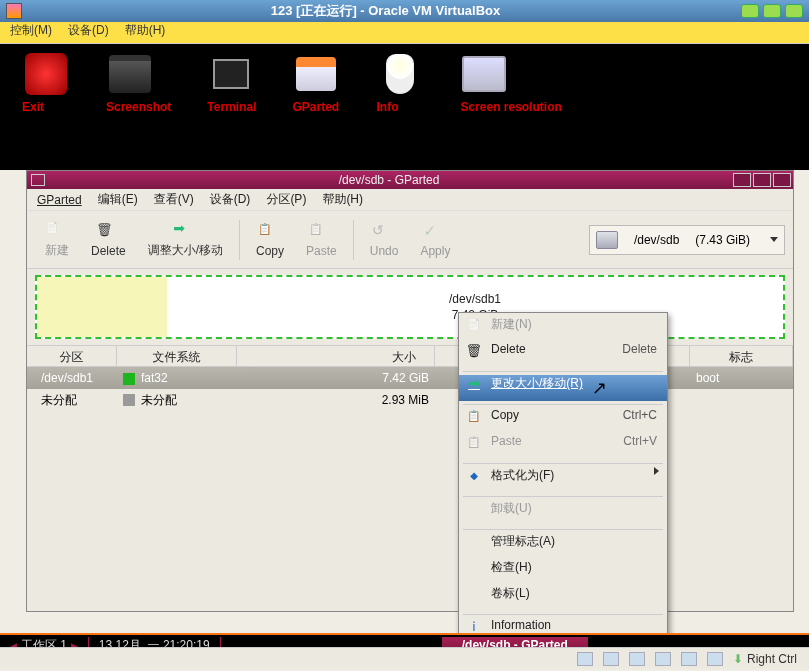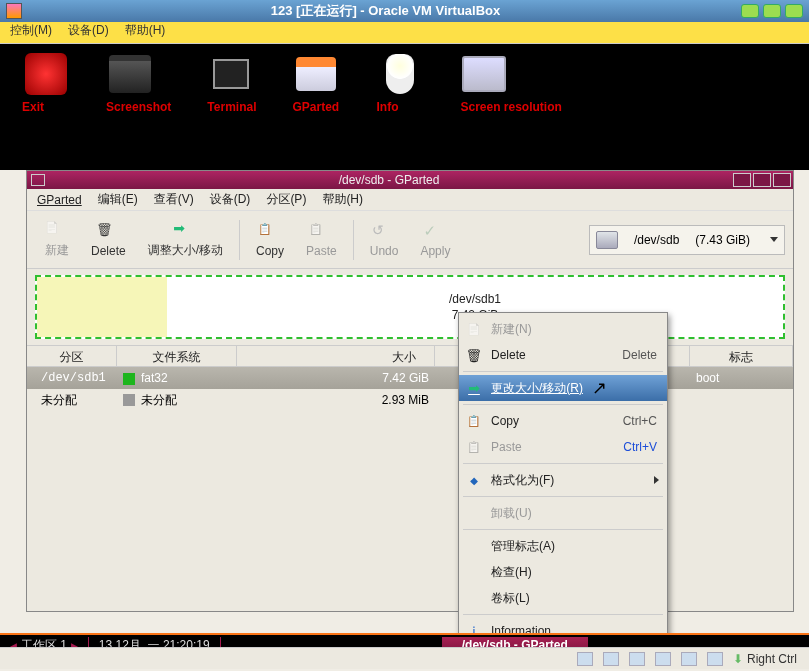--- a/index.html
+++ b/index.html
@@ -45,43 +45,43 @@
 .devchooser { display: flex; align-items: center; border: 1px solid #bbb; height: 30px; padding: 0 6px; background: #f5f3ec; gap: 16px; }
 .devchooser .hd { width: 22px; height: 18px; background: linear-gradient(#e0e4e8,#aab); border: 1px solid #889; border-radius: 2px; }
 .devchooser .dd { width: 0; height: 0; border-left: 4px solid transparent; border-right: 4px solid transparent; border-top: 5px solid #333; margin-left: 4px; }
 
 .gp-partview { margin: 6px 8px; height: 64px; border: 2px dashed #2fbf2f; background: #fff; display: flex; align-items: stretch; }
 .gp-partview .used { width: 130px; background: #f6f6b8; }
 .gp-partview .inner-border { flex: 1; display: flex; align-items: center; justify-content: center; flex-direction: column; gap: 2px; color: #222; }
 
 .gp-tablehead { display: flex; background: #ece9e0; border-top: 1px solid #ccc; border-bottom: 1px solid #ccc; height: 22px; }
 .gp-th { padding: 3px 6px; border-right: 1px solid #ccc; color: #222; text-align: center; }
-.c-part { width: 90px; font-family: Liberation Mono, monospace; }
+.c-part { width: 90px; }
 .c-fs { width: 120px; }
 .c-size { width: 198px; text-align: right; padding-right: 18px; }
 .c-used { width: 100px; text-align: right; padding-right: 6px; }
 .c-free { width: 155px; text-align: right; padding-right: 14px; }
 .c-flags { flex: 1; }
 
 .gp-row { display: flex; height: 22px; align-items: center; }
 .gp-row .c-part { padding-left: 14px; }
 .gp-row .swatch { display: inline-block; width: 12px; height: 12px; margin-right: 6px; vertical-align: middle; }
 .sw-fat32 { background: #1db51d; }
 .sw-unalloc { background: #999; }
 .row-sel { background: linear-gradient(#b9b6ad,#a5a299); color: #fff; }
 
 .gp-cell { padding: 0 6px; }
 
 
 .ctx-menu { position: absolute; left: 458px; top: 312px; width: 210px; background: #ece9e0; border: 1px solid #888; box-shadow: 2px 3px 6px rgba(0,0,0,0.4); padding: 3px 0; }
-.ctx-item { display: flex; align-items: center; height: 26px; padding: 0 10px 0 6px; color: #222; position: relative; }
+.ctx-item { display: flex; height: 26px; padding: 0 10px 0 6px; color: #222; position: relative; }
 .ctx-item.disabled { color: #999; }
 .ctx-item .ci-icon { width: 18px; height: 16px; margin-right: 8px; display: inline-flex; align-items: center; justify-content: center; }
 .ctx-item .ci-shortcut { position: absolute; right: 10px; color: #555; }
-.ctx-item.disabled .ci-shortcut { color: #1d4ed8; }
+.ctx-item.disabled .ci-shortcut { color: #737373; }
 .ctx-item.hl { background: linear-gradient(#6fa1d6,#3b6ea8); color: #fff; text-decoration: underline; }
 .ctx-sep { height: 1px; background: #ccc; margin: 3px 4px; }
 .ctx-sub { position: absolute; right: 8px; width: 0; height: 0; border-top: 4px solid transparent; border-bottom: 4px solid transparent; border-left: 5px solid #333; }
 
 
 .i-new::before { content: "📄"; font-size: 11px; filter: grayscale(1) opacity(0.5); }
 .i-delete::before { content: "🗑"; font-size: 13px; }
 .i-resize::before { content: "➡"; color: #2b7; font-size: 14px; }
 .i-copy::before { content: "📋"; font-size: 11px; }
 .i-paste::before { content: "📋"; font-size: 11px; filter: grayscale(1) opacity(0.5); }

